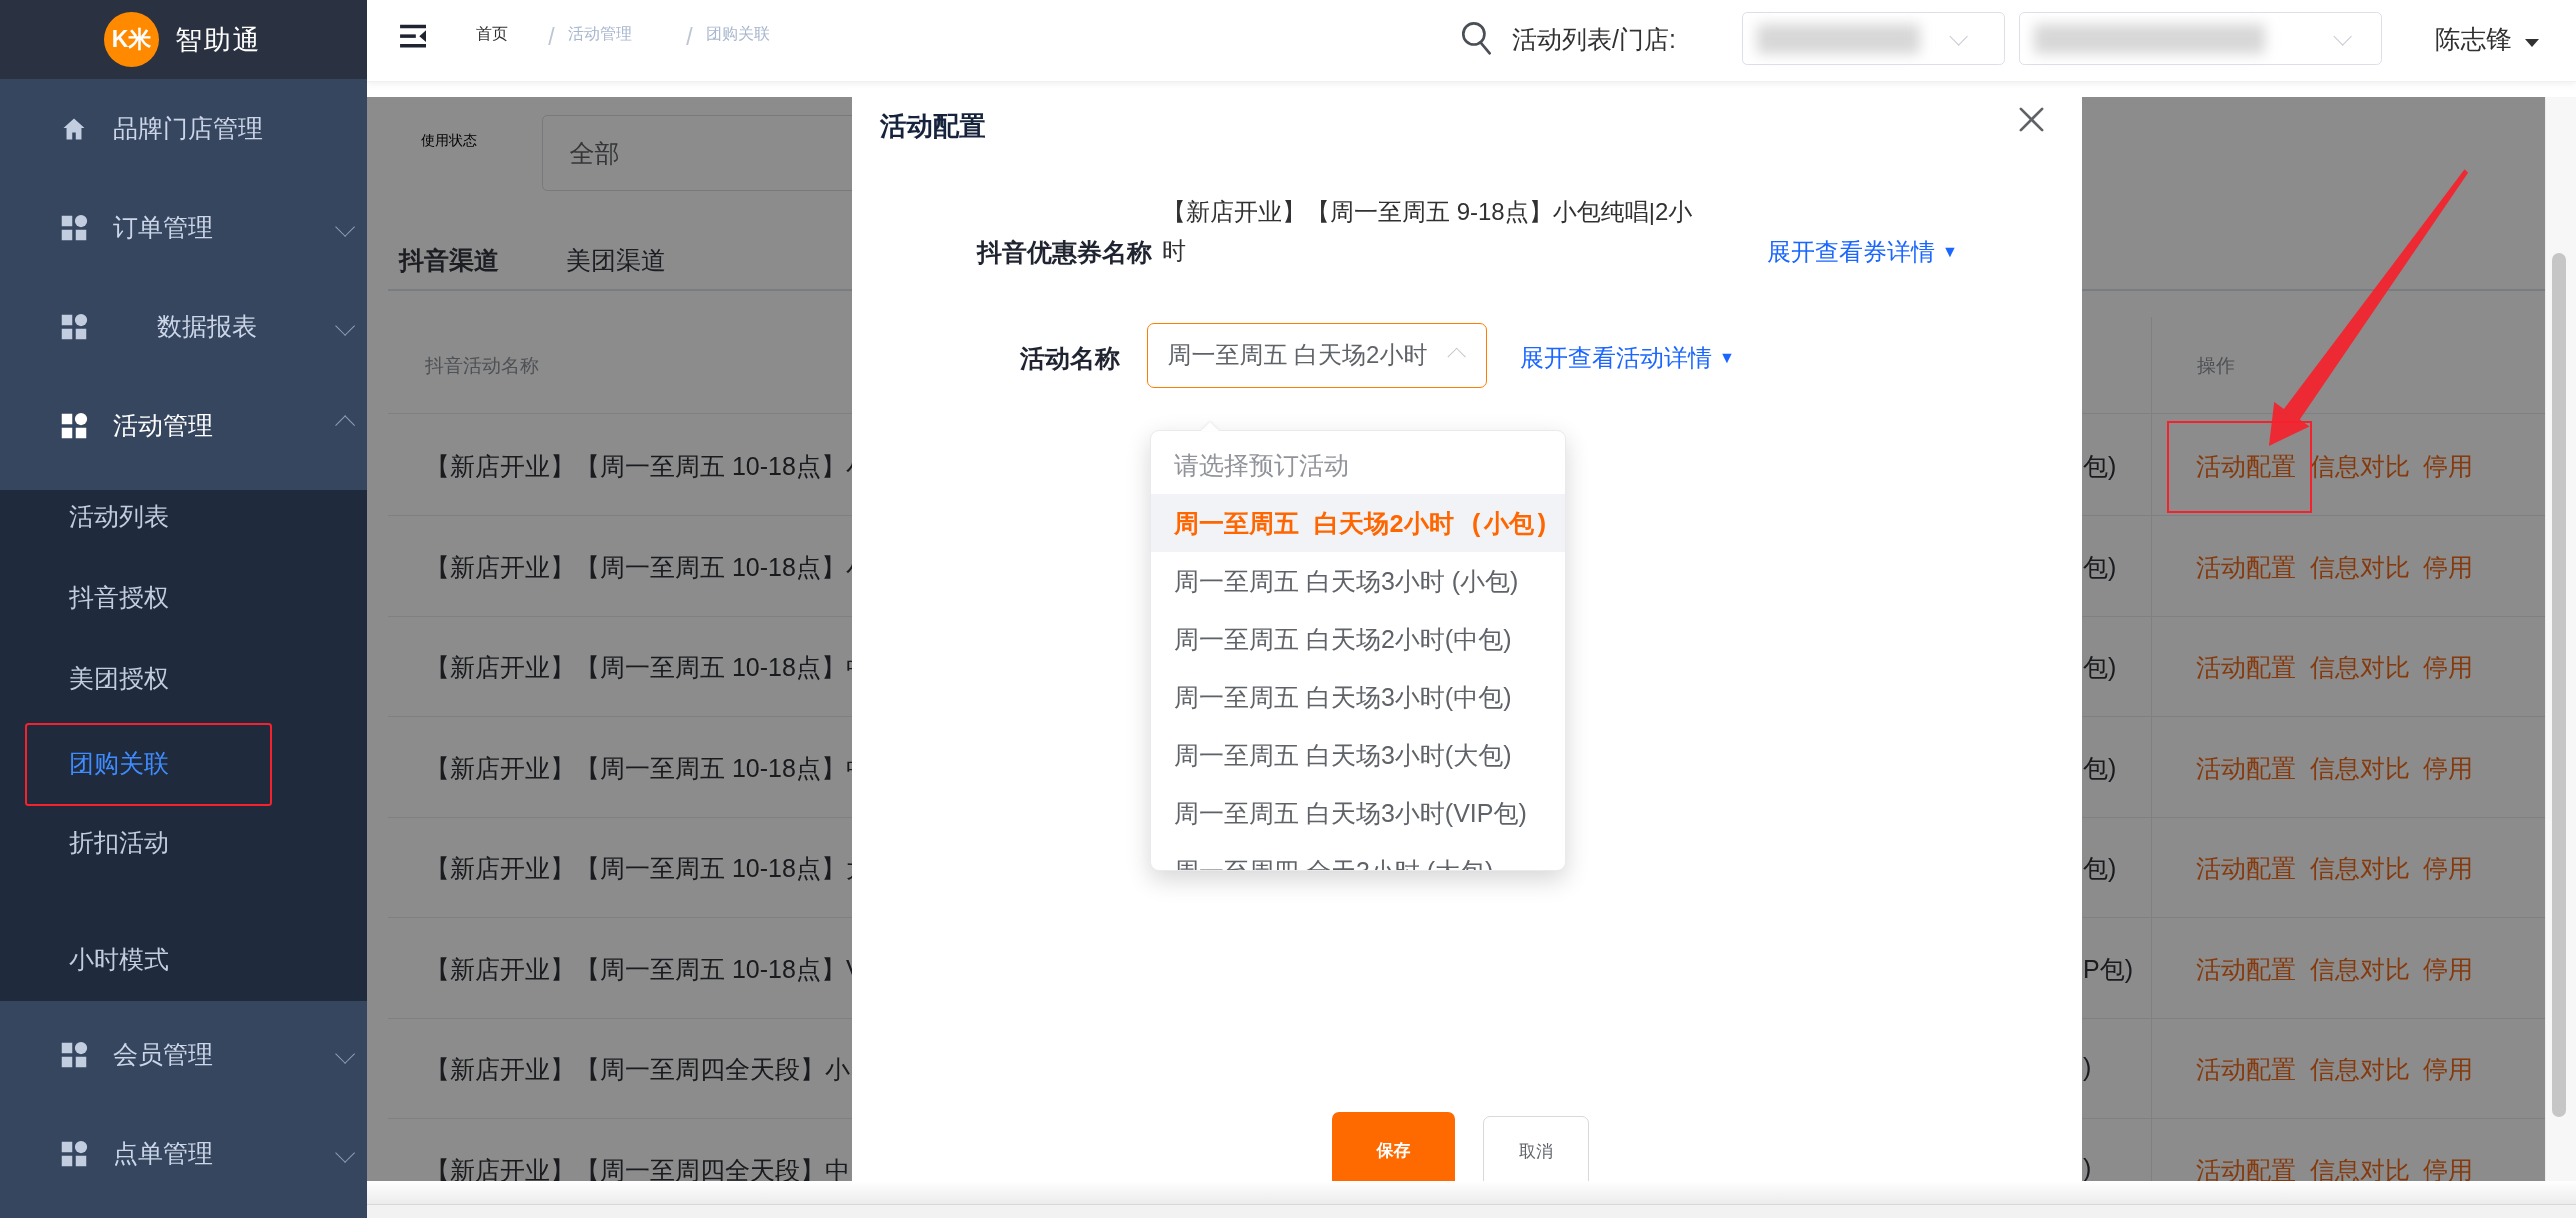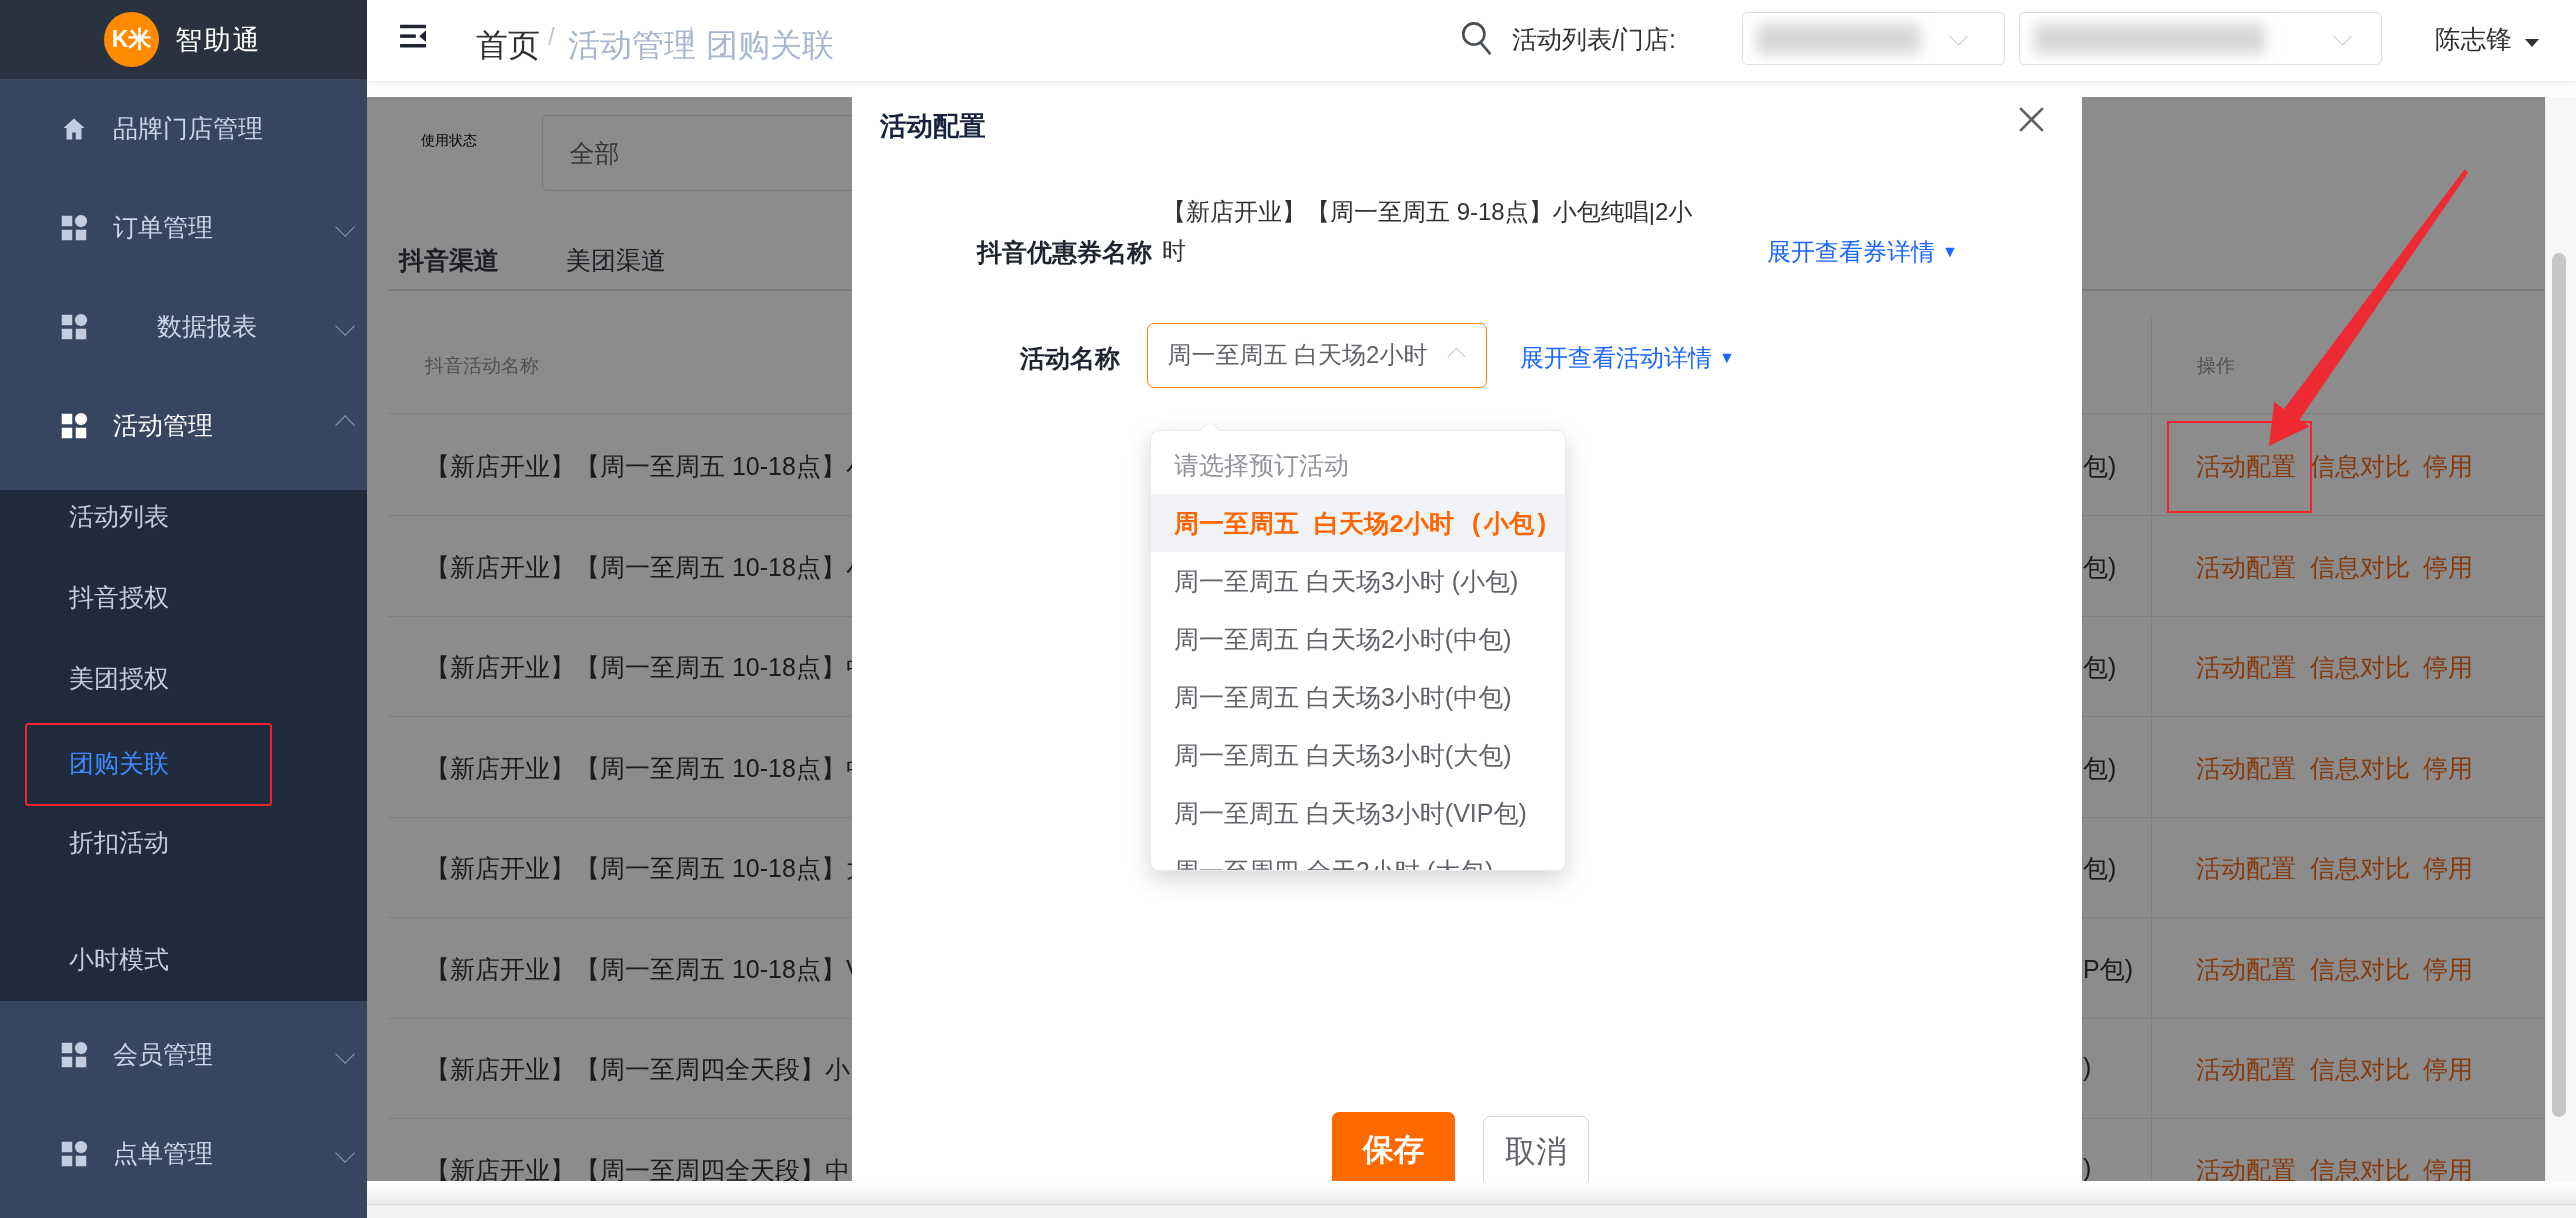--- a/index.html
+++ b/index.html
@@ -20,21 +20,21 @@
   .chev.down{transform:rotate(45deg);}
   .chev.up{transform:rotate(225deg);}
   .side-item.active{color:#ffffff;}
   .sub-item{left:0;width:367px;height:53px;display:flex;align-items:center;color:#c3cde0;font-size:25px;cursor:pointer;}
   .sub-item .lb{margin-left:69px;}
   .sub-item.active{color:#3f8cff;}
   #side-redbox{left:25px;top:723px;width:243px;height:79px;border:2.6px solid #f5222d;border-radius:3.5px;z-index:60;}
   
   #topbar{left:367px;top:0;width:2209px;height:81px;background:#fff;z-index:9;
       box-shadow:0 1.8px 7px rgba(0,0,0,.07);border-bottom:0.9px solid #f0f0f0;}
-  .crumb{font-size:32px;}
+  .crumb{font-size:16px;}
   .crumb-sep{color:#bcc5d2;margin:0 12.3px;font-size:23px;}
   .tb-select{border:0.9px solid #dcdfe6;border-radius:5.3px;background:#fff;display:flex;align-items:center;}
   .blob{height:30px;border-radius:3.5px;background:#d7d7d7;filter:blur(6.2px);}
   .sel-chev{width:12.3px;height:12.3px;border-right:1.8px solid #c6cad2;border-bottom:1.8px solid #c6cad2;transform:rotate(45deg);margin-top:-5.3px;}
   
   #content{left:367px;top:81px;width:2209px;height:1137px;background:#fff;z-index:1;}
   .g-select{border:0.9px solid #d9dce3;border-radius:5.3px;background:#fff;}
   .tabtxt{font-size:25px;color:#343840;}
   .thead{font-size:19px;color:#8f949c;}
   .rowline{border-bottom:0.9px solid #e7eaf0;}
@@ -54,21 +54,21 @@
   .mlabel{position:absolute;text-align:right;font-weight:700;color:#1f2430;font-size:25px;}
   .mvalue{position:absolute;font-size:24px;color:#303133;line-height:39px;}
   .blue-link{position:absolute;font-size:24px;color:#1a66ff;cursor:pointer;white-space:nowrap;}
   .blue-link .tri{font-size:16px;vertical-align:2.6px;margin-left:7px;}
   #act-select{position:absolute;left:295px;top:235px;width:340px;height:65px;border:1.8px solid #ff7c00;
       border-radius:7px;background:#fff;box-sizing:border-box;cursor:pointer;}
   #act-select .txt{position:absolute;left:19.4px;top:15px;width:264px;overflow:hidden;white-space:nowrap;
       font-size:24px;color:#5f6368;}
   #act-select .chevup{position:absolute;right:23px;top:26.4px;width:12.3px;height:12.3px;
       border-right:1.8px solid #c0c4cc;border-bottom:1.8px solid #c0c4cc;transform:rotate(225deg);}
-  .btn{position:absolute;border-radius:7px;font-size:31px;display:flex;align-items:center;justify-content:center;cursor:pointer;text-align:center;}
+  .btn{position:absolute;border-radius:7px;font-size:17px;display:flex;align-items:center;justify-content:center;cursor:pointer;text-align:center;}
   #btn-save{left:480px;top:1024px;width:123px;height:76px;background:#ff6a00;color:#fff;font-weight:700;}
   #btn-cancel{left:631px;top:1028px;width:106px;height:71px;background:#fff;color:#5f6368;border:0.9px solid #d9d9d9;box-sizing:border-box;}
   #close-x{position:absolute;left:1160px;top:12.3px;width:39px;height:39px;cursor:pointer;}
   
   #dropdown{left:1150px;top:430px;width:416px;height:441px;background:#fff;border:0.9px solid #e8eaee;
       border-radius:8.8px;box-shadow:0 8.8px 25px rgba(0,0,0,.16);z-index:45;overflow:hidden;box-sizing:border-box;}
   #dd-notch{position:absolute;left:1201px;top:422px;width:0;height:0;z-index:46;
       border-left:9.7px solid transparent;border-right:9.7px solid transparent;border-bottom:9.7px solid #fff;
       filter:drop-shadow(0 -0.9px 0.9px rgba(0,0,0,.08));}
   .dd-item{width:100%;height:58px;display:flex;align-items:center;padding-left:23px;box-sizing:border-box;

